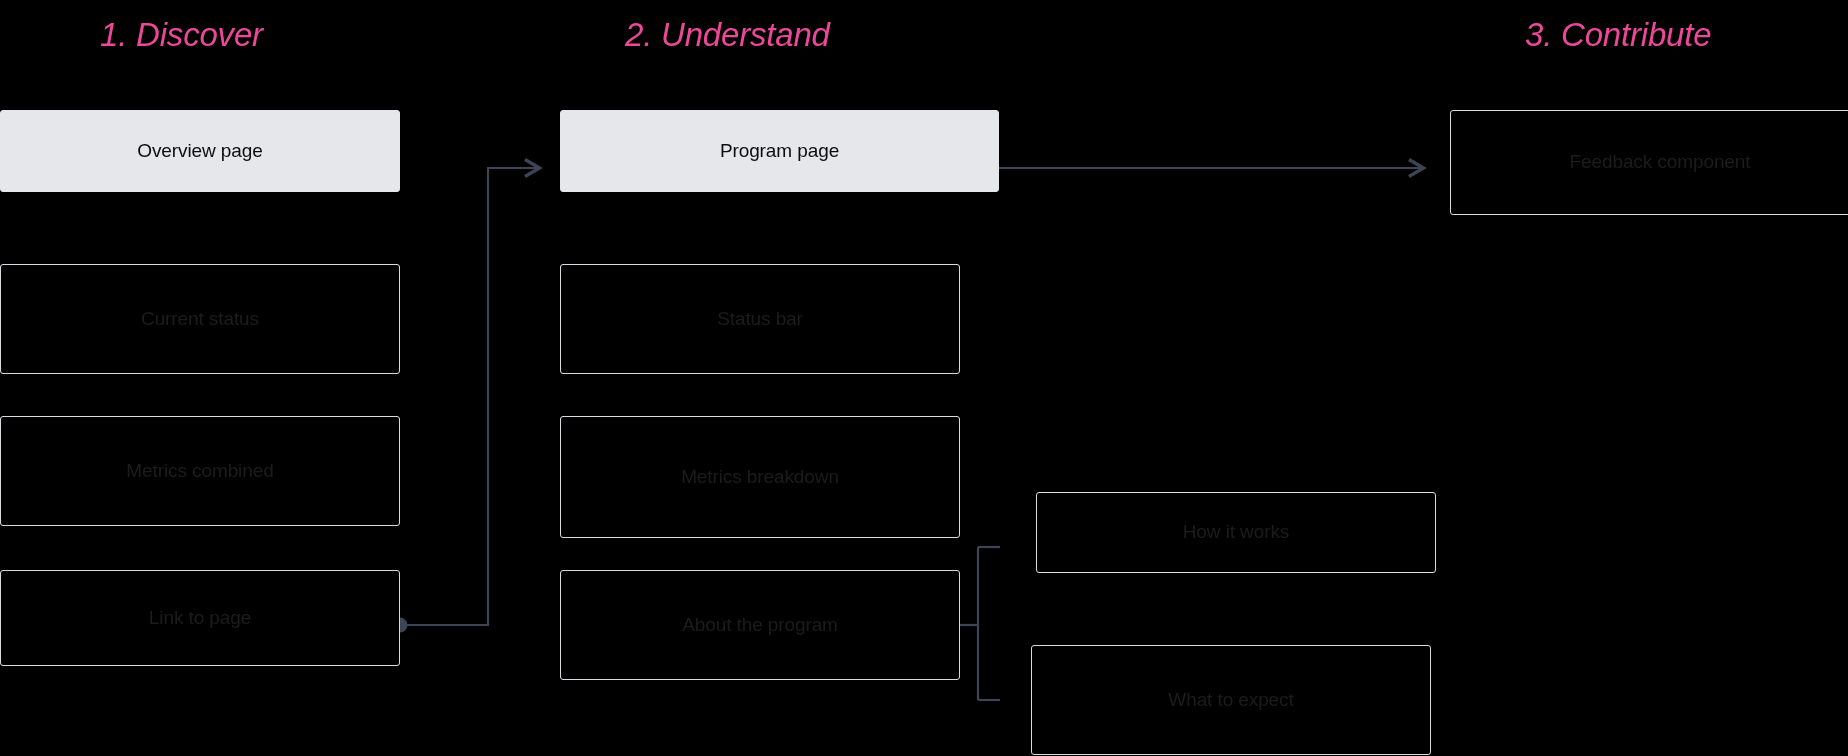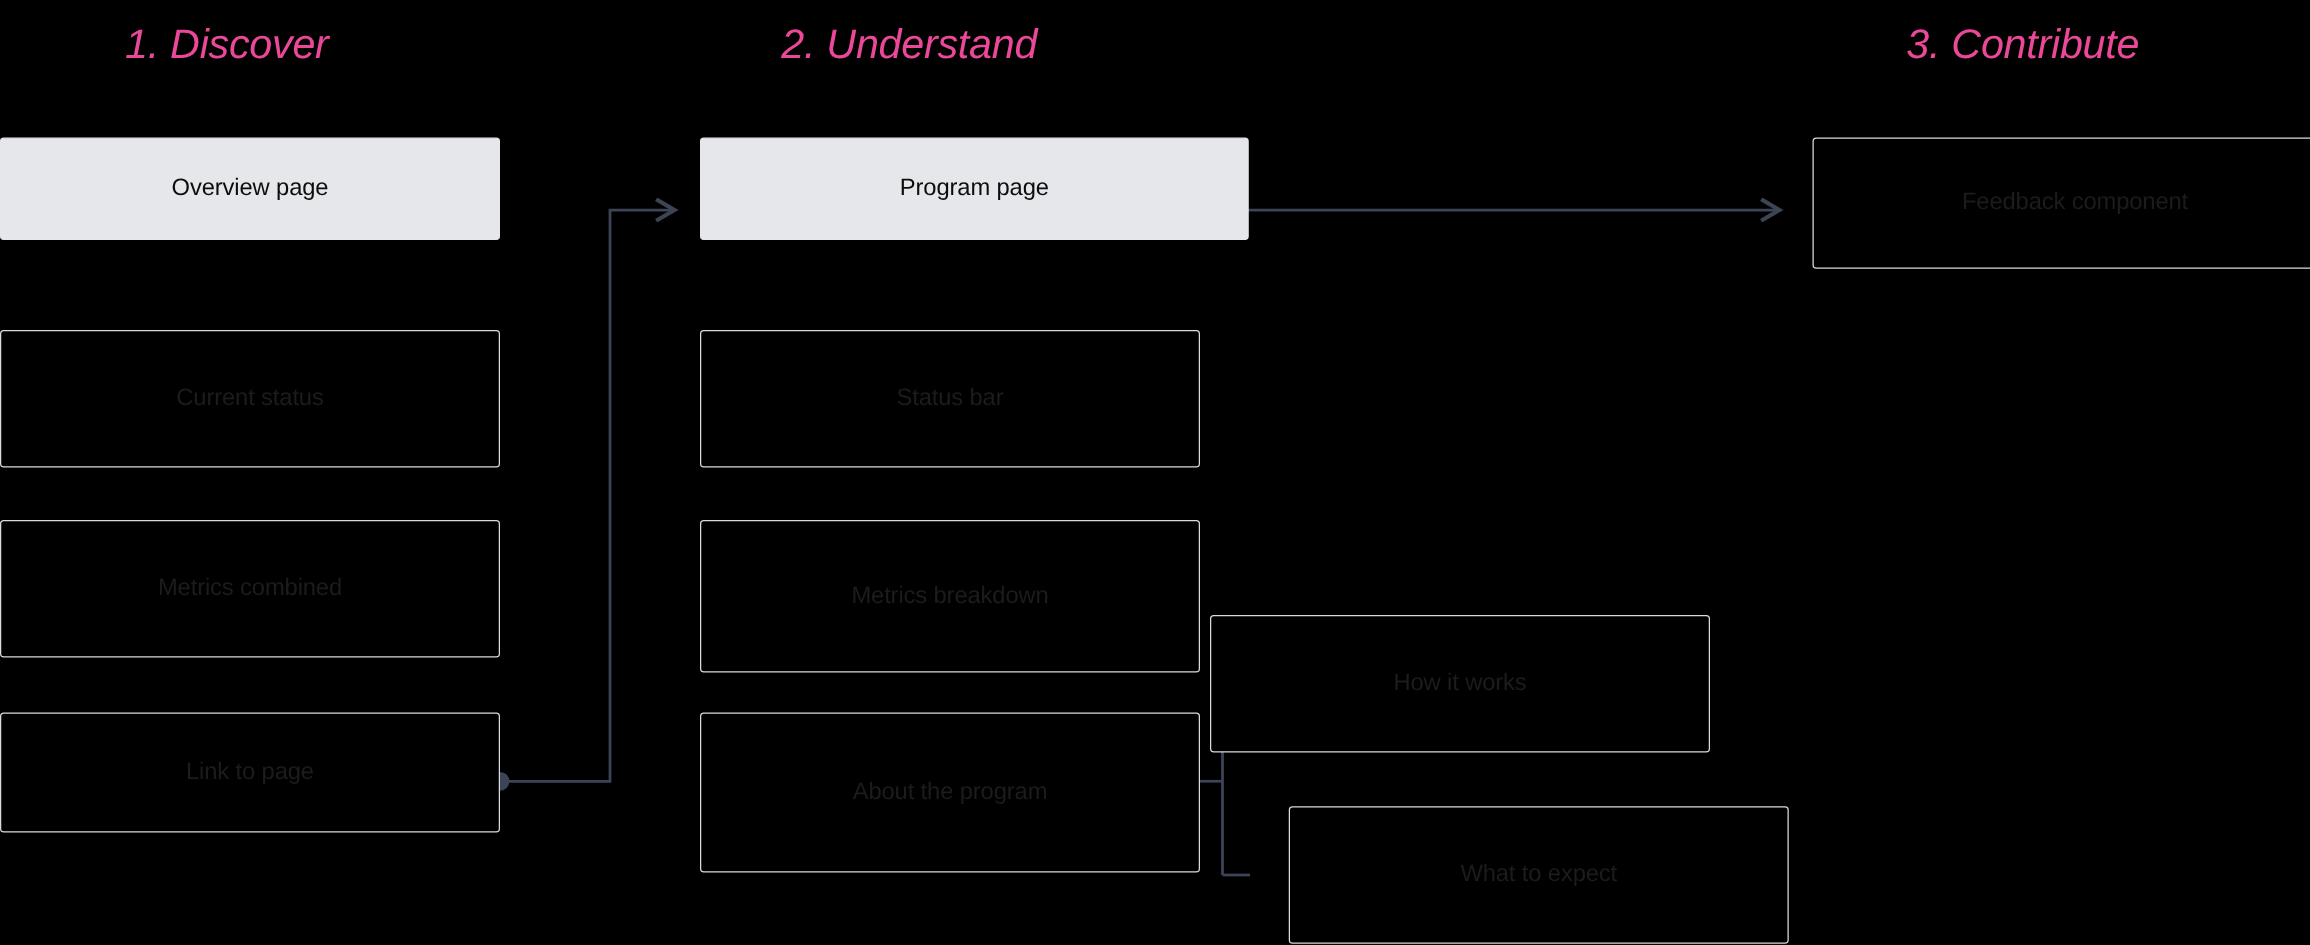--- a/index.html
+++ b/index.html
@@ -64,24 +64,24 @@
   
   #node-overview-page     { left: 0px;   top: 110px; width: 400px; height: 82px; }
   #node-current-status    { left: 0px;   top: 264px; width: 400px; height: 110px; }
   #node-metrics-combined  { left: 0px;   top: 416px; width: 400px; height: 110px; }
   #node-link-to-page      { left: 0px;   top: 570px; width: 400px; height: 96px; }
 
   
   #node-program-page         { left: 560px; top: 110px; width: 439px; height: 82px; }
   #node-status-bar           { left: 560px; top: 264px; width: 400px; height: 110px; }
   #node-metrics-breakdown    { left: 560px; top: 416px; width: 400px; height: 122px; }
-  #node-about-the-program    { left: 560px; top: 570px; width: 400px; height: 128px; }
+  #node-about-the-program    { left: 560px; top: 570px; width: 400px; height: 110px; }
 
   
-  #node-how-it-works   { left: 968px; top: 492px; width: 400px; height: 110px; }
+  #node-how-it-works   { left: 1036px; top: 492px; width: 400px; height: 81px; }
   #node-what-to-expect { left: 1000px; top: 645px; width: 400px; height: 110px; margin-left: 31px; }
 
   
   #node-feedback-component { left: 1450px; top: 110px; width: 420px; height: 105px; }
 
   
   #connectors {
     position: absolute;
     left: 0;
     top: 0;

